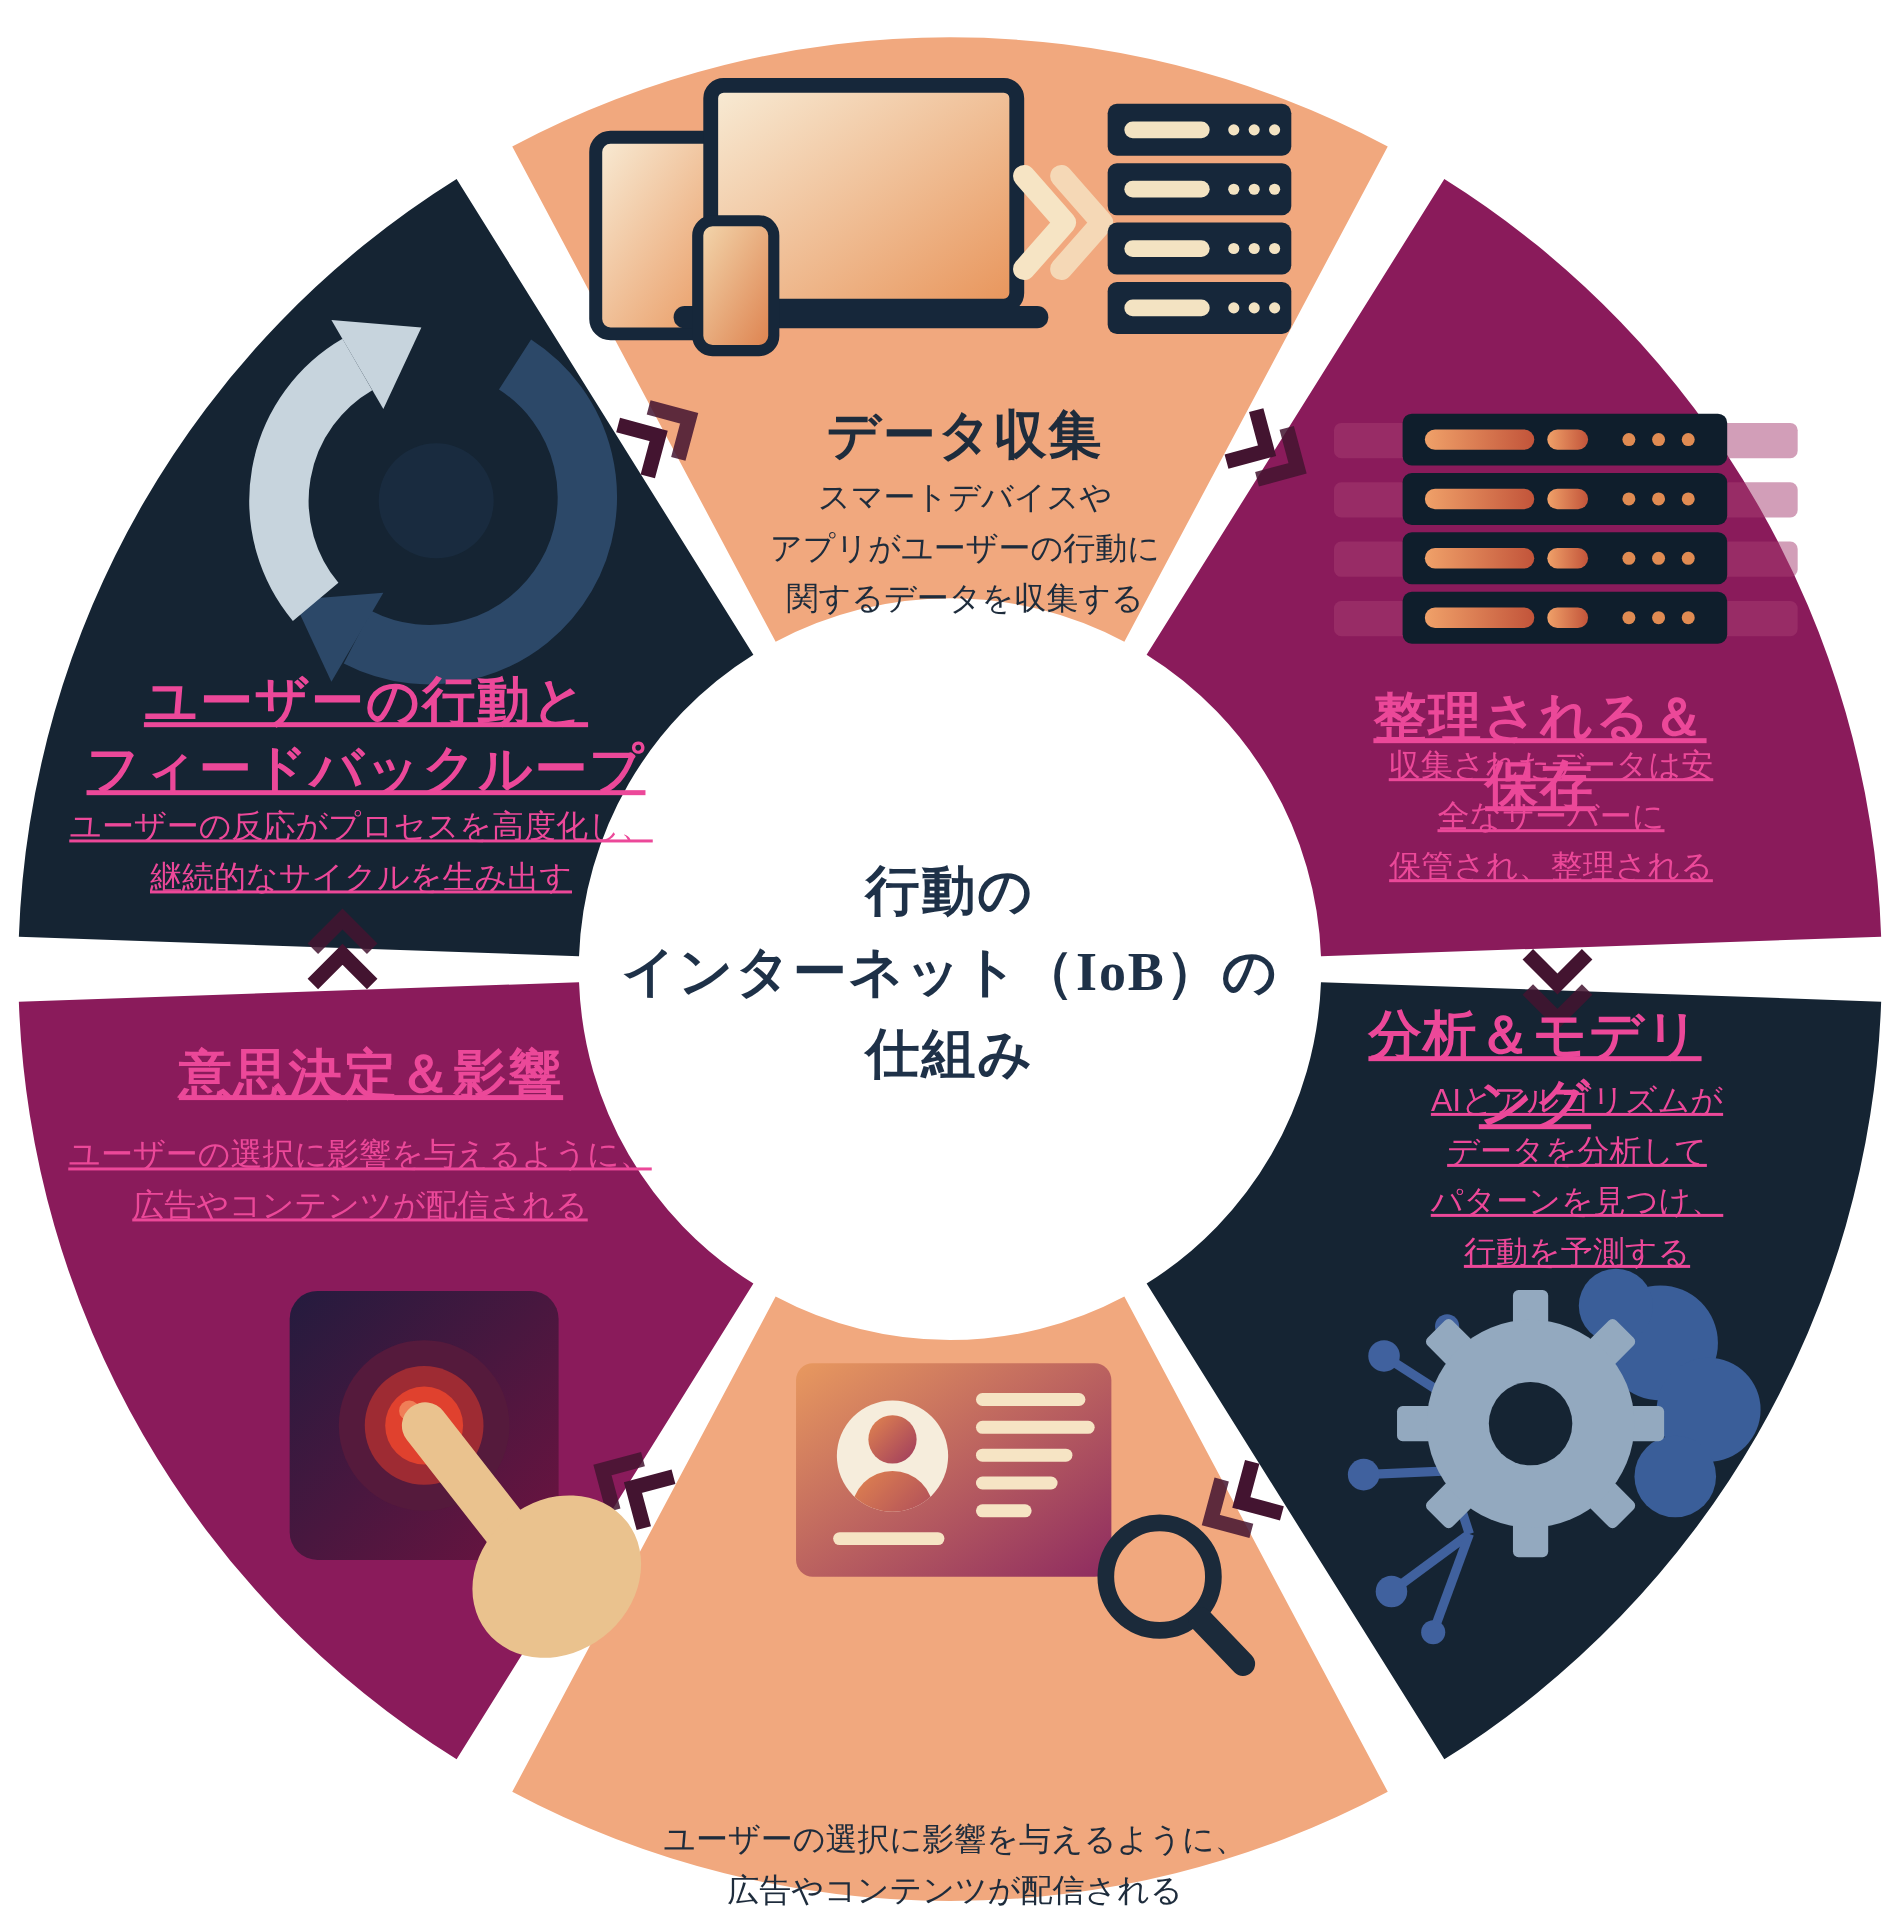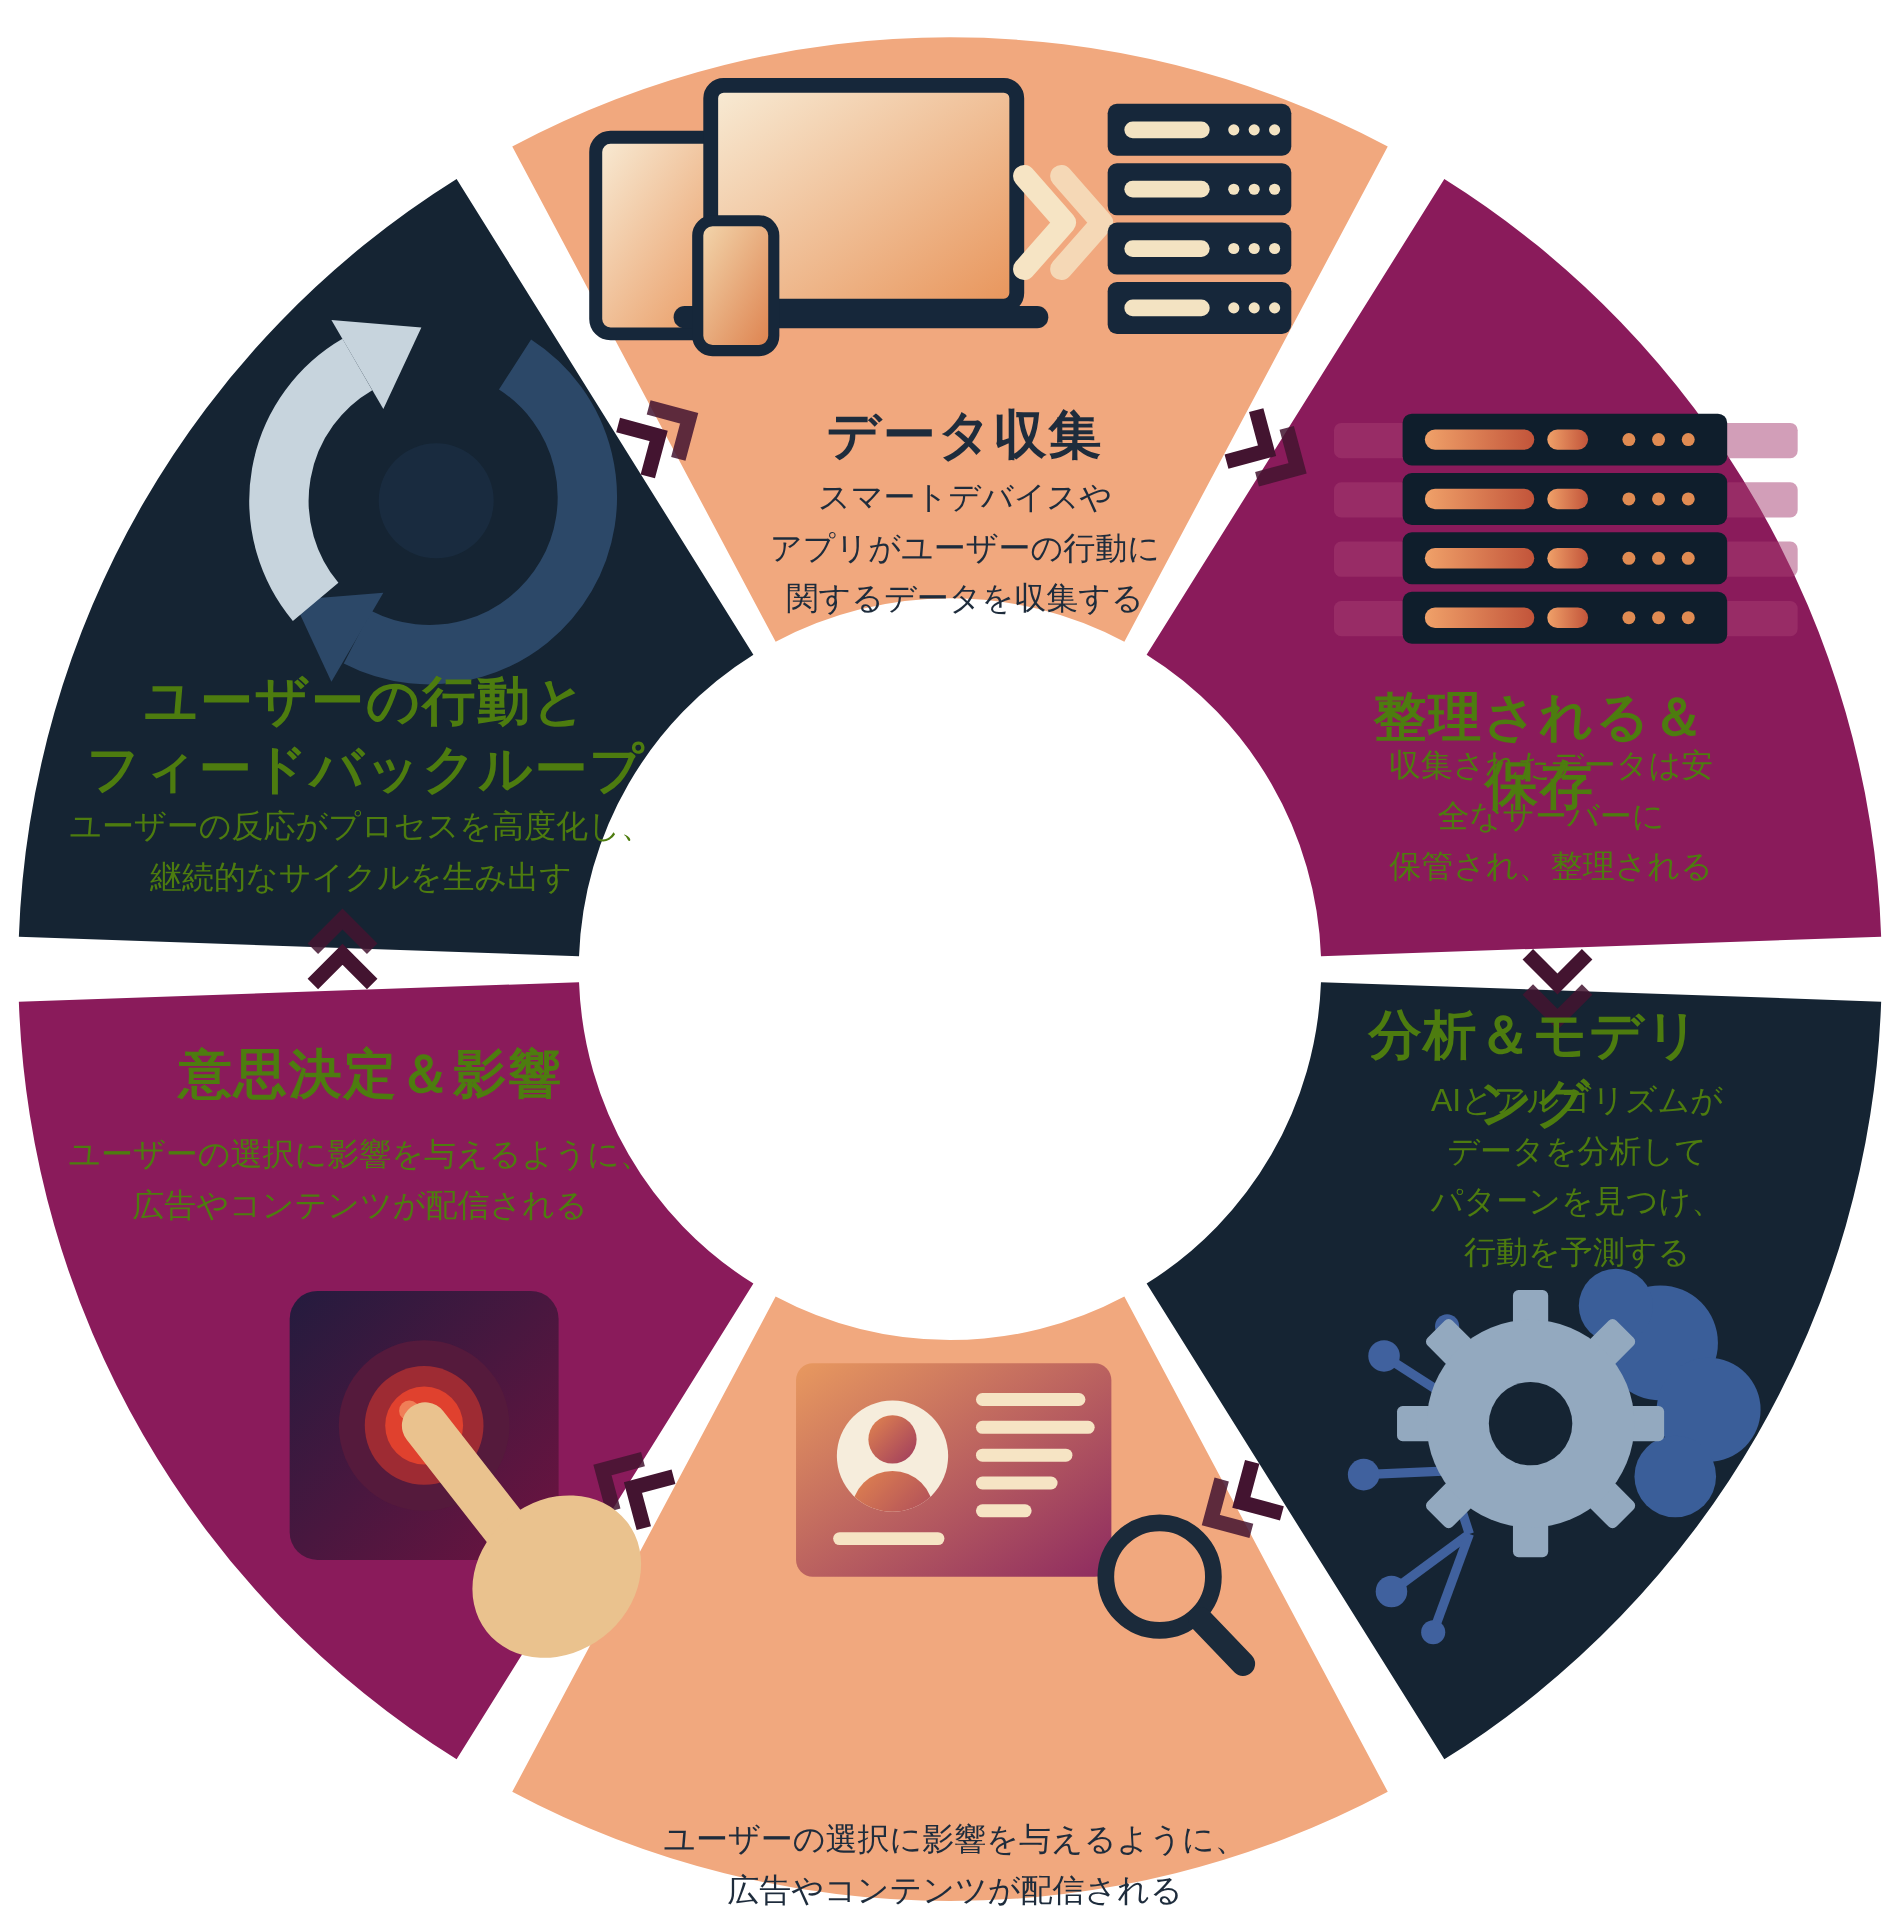--- a/index.html
+++ b/index.html
@@ -14,21 +14,21 @@
   .seg-title {
     position:absolute; transform:translate(-50%,-50%);
     text-align:center; white-space:pre-line;
     font-weight:700; font-size:53px; line-height:1.28; letter-spacing:1.9px;
   }
   .seg-desc {
     position:absolute; transform:translate(-50%,-50%);
     text-align:center; white-space:pre-line;
     font-weight:500; font-size:32px; line-height:1.58;
   }
-  .on-dark  { color:#4d7c0f; }
+  .on-dark  { color:#ec4899;text-decoration:underline; }
   .on-light { color:#1E2C3C;margin-top:36px; }
   .center-title {
     position:absolute; left:950px; top:972px; transform:translate(-50%,-50%);
     text-align:center; font-size:54px; line-height:1.5;
     color:#1E3148; font-weight:600; letter-spacing:1.9px;
   }
   .center-title .em { font-family:"Liberation Serif","DejaVu Serif",serif; font-weight:700; }
 </style>
 </head>
 <body>
@@ -222,20 +222,25 @@
 
     <g>
       <circle cx="470" cy="540" r="62" fill="#1A2C40" opacity="0.9"></circle>
       <path d="M555 393 A170 170 0 0 1 385 687" stroke="#2C4868" stroke-width="64" fill="none"></path>
       <polygon points="316,647 357,735 413,639" fill="#2C4868"></polygon>
       <path d="M340 649 A170 170 0 0 1 385 393" stroke="#C7D4DD" stroke-width="64" fill="none"></path>
       <polygon points="454,353 357,345 413,441" fill="#C7D4DD"></polygon>
     </g>
   </svg>
 
+  <div class="center-title">
+    <div>行動の</div>
+    <div><span>インターネット（</span><span class="em">IoB</span><span>）の</span></div>
+    <div>仕組み</div>
+  </div>
 
   <div class="seg-title on-light" style="left:965px; top:399px;">データ収集</div>
   <div class="seg-desc on-light" style="left:965px; top:512px;">スマートデバイスや
 アプリがユーザーの行動に
 関するデータを収集する</div>
 
   <div class="seg-title on-dark" style="left:1540px; top:751px;">整理される＆
 保存</div>
   <div class="seg-desc on-dark" style="left:1551px; top:816px;">収集されたデータは安全なサーバーに
 保管され、整理される</div>

